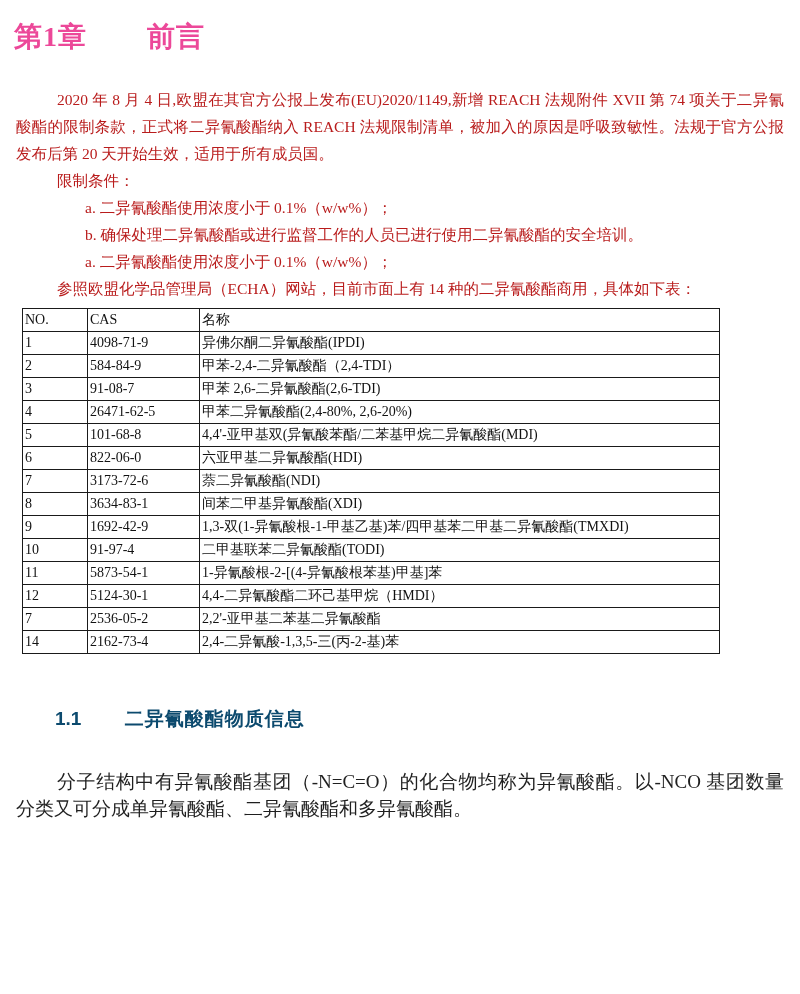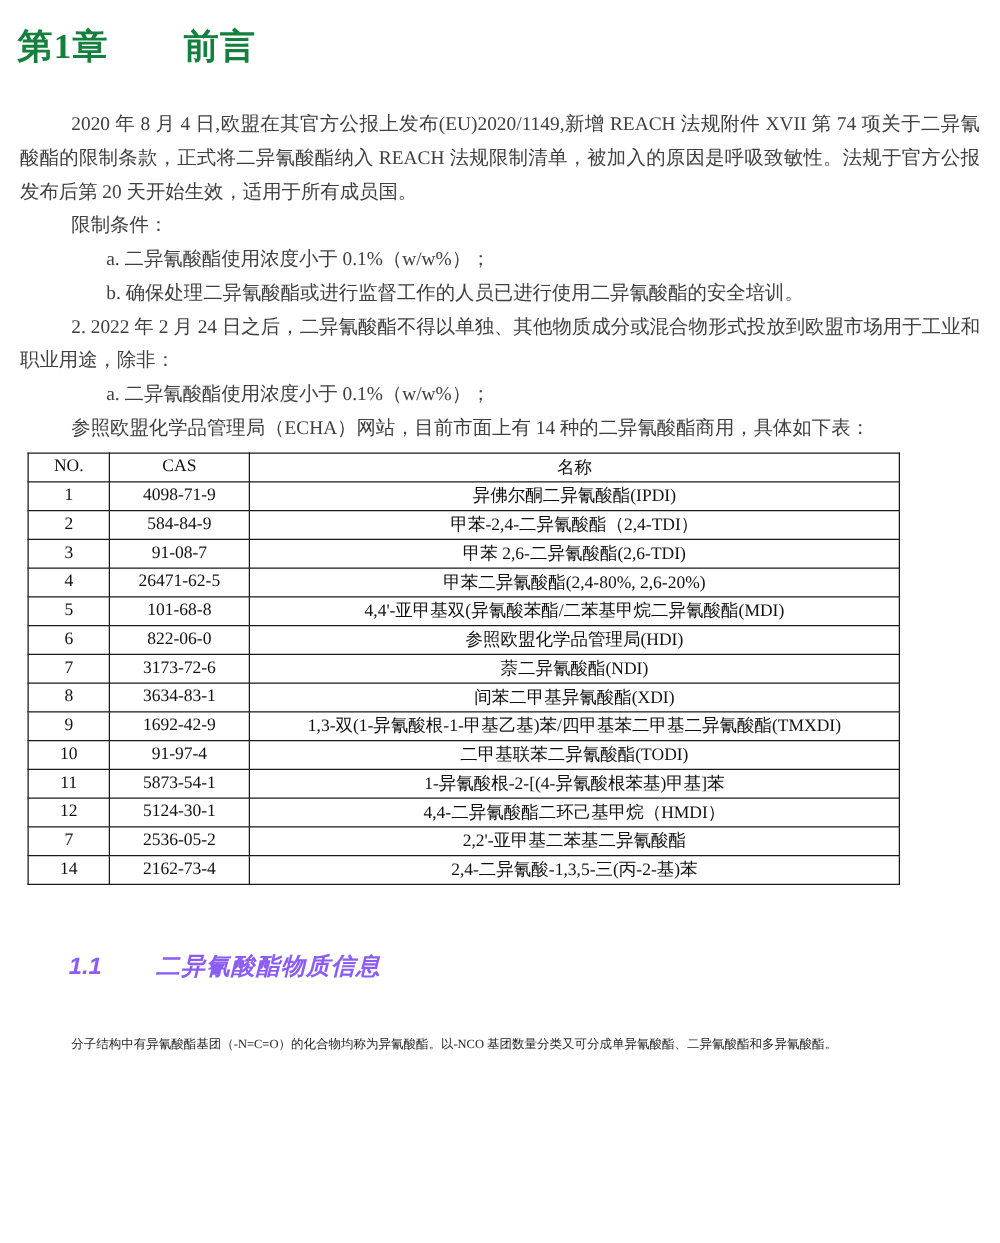--- a/index.html
+++ b/index.html
@@ -10,93 +10,91 @@
     color: #1f1f1f;
     font-family: "Liberation Serif", "DejaVu Serif", serif;
     overflow: hidden;
   }
   .page { position: relative; width: 800px; height: 994px; }
 
   .chapter-heading {
     margin: 18px 0 0 14px;
     font-size: 28px;
     font-weight: bold;
-    color: #15803d;
+    color: #ec4899;
     font-family: "Liberation Serif", "DejaVu Serif", serif;
     letter-spacing: 1px;
   }
   .chapter-heading .chapter-title { margin-left: 52px; }
 
   .body-text {
     margin: 30px 16px 0 16px;
     font-size: 15.5px;
     line-height: 27px;
     text-align: justify;
-    color: #404040;
+    color: #b91c1c;
   }
   .body-text p { margin: 0; padding: 0; }
   .indent-1 { text-indent: 41px; }
   .indent-2 { text-indent: 69px; }
 
   table.cas-table {
     border-collapse: collapse;
     margin: 6px 0 0 22px;
     width: 697px;
     table-layout: fixed;
     font-size: 14px;
     color: #111111;
   }
   table.cas-table th, table.cas-table td {
     border: 1.5px solid #1a1a1a;
     height: 22px;
     padding: 0 2px;
-    text-align: center;
+    text-align: left;
     vertical-align: middle;
     white-space: nowrap;
     overflow: hidden;
     font-weight: normal;
   }
   col.c-no  { width: 65px; }
   col.c-cas { width: 112px; }
   col.c-name { width: 520px; }
 
   .section-heading {
     margin: 52px 0 0 55px;
     font-size: 19px;
     font-weight: bold;
-    color: #8b5cf6;
+    color: #0c4a6e;
     font-family: "Liberation Sans", "DejaVu Sans", sans-serif;
-    font-style: italic;
   }
   .section-heading .section-title { margin-left: 38px; letter-spacing: 1px; }
 
   .section-body {
     margin: 36px 16px 0 16px;
-    font-size: 10px;
+    font-size: 19px;
     line-height: 27px;
     text-align: justify;
   }
   .section-body p { margin: 0; text-indent: 41px; }
 </style>
 </head>
 <body>
 
 <div class="page">
 
   <h1 class="chapter-heading">
     <span class="chapter-label">第1章</span>
     <span class="chapter-title">前言</span>
   </h1>
 
   <div class="body-text">
     <p class="indent-1">2020 年 8 月 4 日,欧盟在其官方公报上发布(EU)2020/1149,新增 REACH 法规附件 XVII 第 74 项关于二异氰酸酯的限制条款，正式将二异氰酸酯纳入 REACH 法规限制清单，被加入的原因是呼吸致敏性。法规于官方公报发布后第 20 天开始生效，适用于所有成员国。</p>
     <p class="indent-1">限制条件：</p>
     <p class="indent-2">a. 二异氰酸酯使用浓度小于 0.1%（w/w%）；</p>
     <p class="indent-2">b. 确保处理二异氰酸酯或进行监督工作的人员已进行使用二异氰酸酯的安全培训。</p>
-    <p class="indent-1">2. 2022 年 2 月 24 日之后，二异氰酸酯不得以单独、其他物质成分或混合物形式投放到欧盟市场用于工业和职业用途，除非：</p>
     <p class="indent-2">a. 二异氰酸酯使用浓度小于 0.1%（w/w%）；</p>
     <p class="indent-1">参照欧盟化学品管理局（ECHA）网站，目前市面上有 14 种的二异氰酸酯商用，具体如下表：</p>
   </div>
 
   <table class="cas-table">
     <colgroup>
         <col class="c-no">
         <col class="c-cas">
         <col class="c-name">
       </colgroup>
@@ -129,21 +127,21 @@
           <td>甲苯二异氰酸酯(2,4-80%, 2,6-20%)</td>
         </tr>
       <tr>
           <td>5</td>
           <td>101-68-8</td>
           <td>4,4'-亚甲基双(异氰酸苯酯/二苯基甲烷二异氰酸酯(MDI)</td>
         </tr>
       <tr>
           <td>6</td>
           <td>822-06-0</td>
-          <td>参照欧盟化学品管理局(HDI)</td>
+          <td>六亚甲基二异氰酸酯(HDI)</td>
         </tr>
       <tr>
           <td>7</td>
           <td>3173-72-6</td>
           <td>萘二异氰酸酯(NDI)</td>
         </tr>
       <tr>
           <td>8</td>
           <td>3634-83-1</td>
           <td>间苯二甲基异氰酸酯(XDI)</td>

